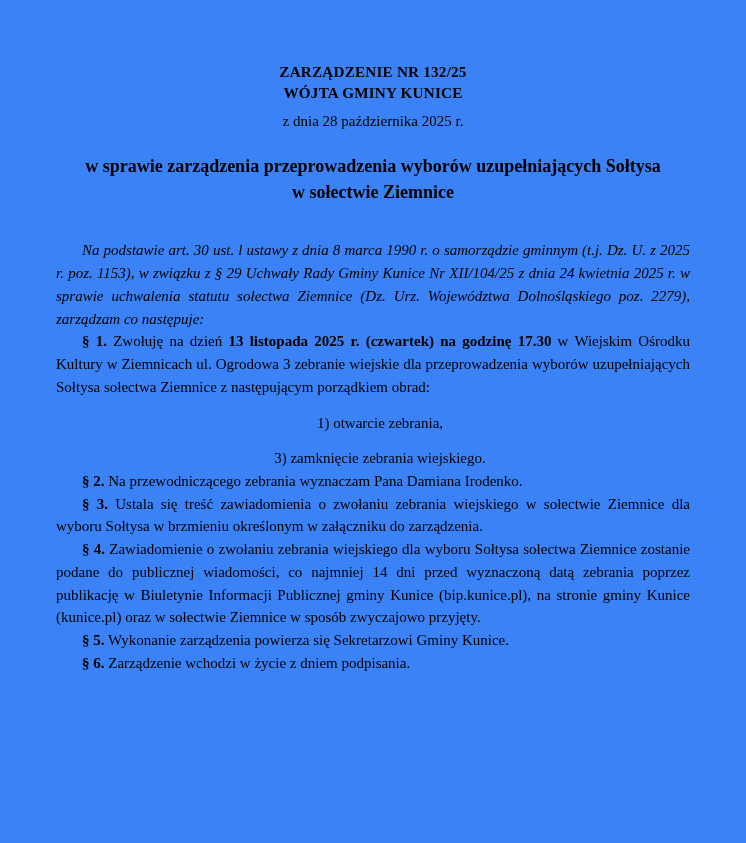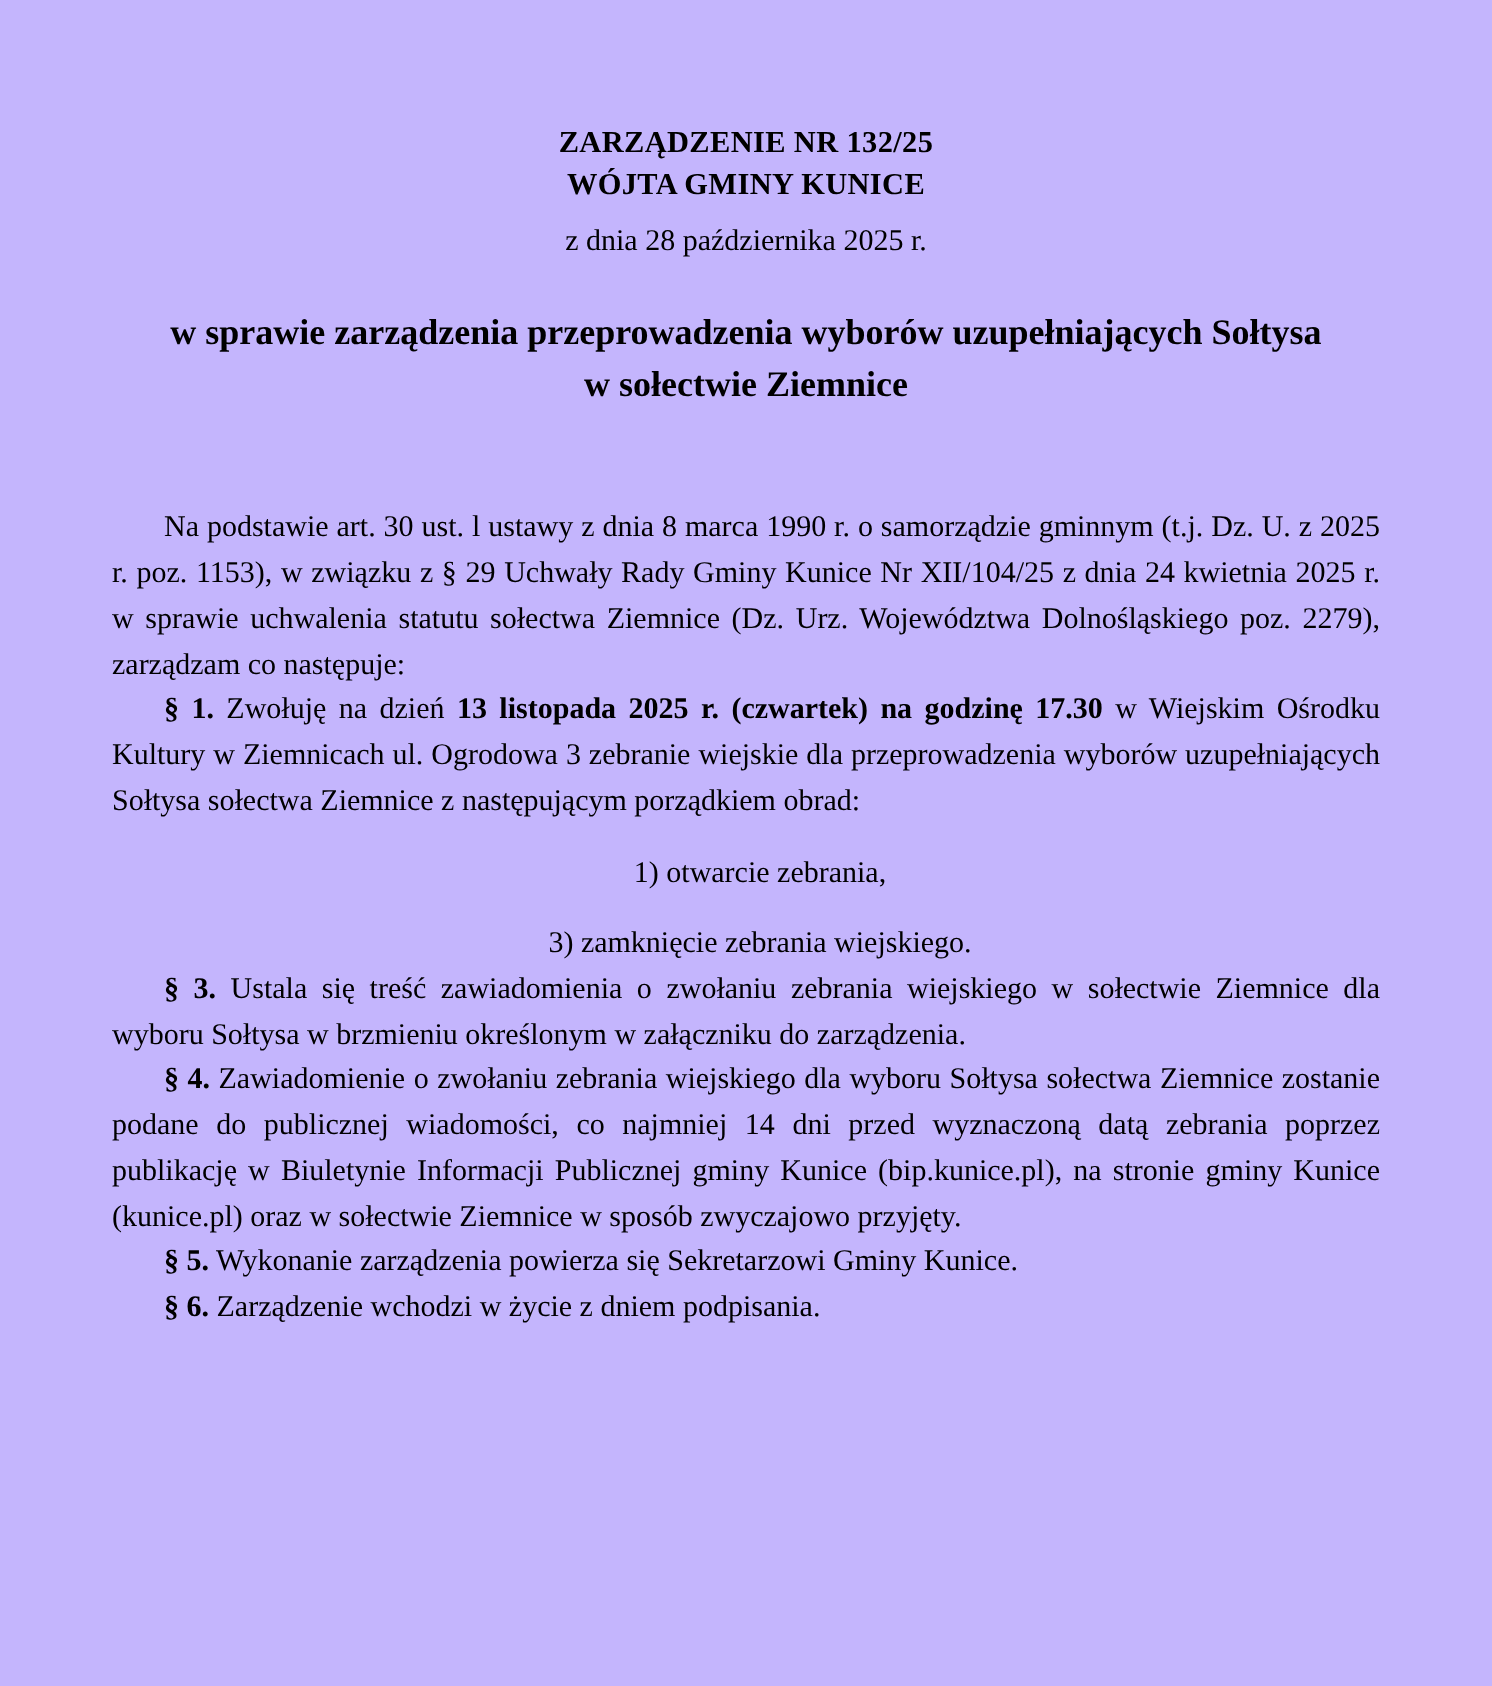--- a/index.html
+++ b/index.html
@@ -13,21 +13,21 @@
     font-family: "Liberation Serif", serif;
     color: #000000;
     position: relative;
     overflow: hidden;
   }
   .page {
     box-sizing: border-box;
     width: 746px;
     height: 843px;
     padding: 62px 56px 24px 56px;
-    background: #c4b5fd;
+    background: #3b82f6;
   }
   .title-block {
     text-align: center;
     font-weight: bold;
     font-size: 15.2px;
     line-height: 1.35;
     letter-spacing: 0.2px;
   }
   .title-line {
     display: block;
@@ -48,21 +48,22 @@
     display: block;
   }
   .body-par {
     font-size: 15px;
     line-height: 1.52;
     text-align: justify;
     margin-top: 18px;
     text-indent: 26px;
   }
   .preamble {
-    margin-top: 48px;
+    margin-top: 34px;
+    font-style: italic;
   }
   .list-item {
     font-size: 15px;
     line-height: 1.5;
     margin-top: 13px;
     text-indent: 14px;
     text-align: center;
   }
   .para-sec {
     font-size: 15px;
@@ -94,20 +95,23 @@
 
   <div class="body-par preamble">Na podstawie art. 30 ust. l ustawy  z dnia  8 marca  1990 r.  o samorządzie  gminnym  (t.j.  Dz. U.  z 2025 r. poz. 1153),  w związku  z §  29 Uchwały  Rady  Gminy  Kunice  Nr XII/104/25  z dnia  24 kwietnia  2025 r. w sprawie  uchwalenia  statutu  sołectwa Ziemnice  (Dz.  Urz.  Województwa  Dolnośląskiego  poz. 2279), zarządzam co następuje:</div>
 
   <div class="para-sec">
     <b class="sec">§ 1.</b><span> Zwołuję na dzień </span><b>13 listopada 2025 r. (czwartek) na godzinę 17.30</b><span> w Wiejskim Ośrodku Kultury w Ziemnicach ul.  Ogrodowa 3 zebranie wiejskie dla przeprowadzenia wyborów uzupełniających Sołtysa sołectwa Ziemnice z następującym porządkiem obrad:</span>
   </div>
 
   <div class="list-item">1) otwarcie zebrania,</div>
   <div class="list-item">3) zamknięcie zebrania wiejskiego.</div>
 
+  <div class="para-sec">
+    <b class="sec">§ 2.</b><span> Na przewodniczącego zebrania wyznaczam Pana Damiana Irodenko.</span>
+  </div>
 
   <div class="para-sec">
     <b class="sec">§ 3.</b><span> Ustala  się  treść  zawiadomienia  o zwołaniu  zebrania  wiejskiego  w sołectwie  Ziemnice  dla  wyboru Sołtysa w brzmieniu określonym w załączniku do zarządzenia.</span>
   </div>
 
   <div class="para-sec">
     <b class="sec">§ 4.</b><span> Zawiadomienie o zwołaniu zebrania wiejskiego dla wyboru Sołtysa sołectwa Ziemnice zostanie podane do  publicznej  wiadomości,  co  najmniej  14 dni  przed  wyznaczoną  datą  zebrania  poprzez  publikację w Biuletynie Informacji Publicznej gminy Kunice (bip.kunice.pl), na stronie gminy Kunice (kunice.pl) oraz w sołectwie Ziemnice w sposób zwyczajowo przyjęty.</span>
   </div>
 
   <div class="para-sec">

